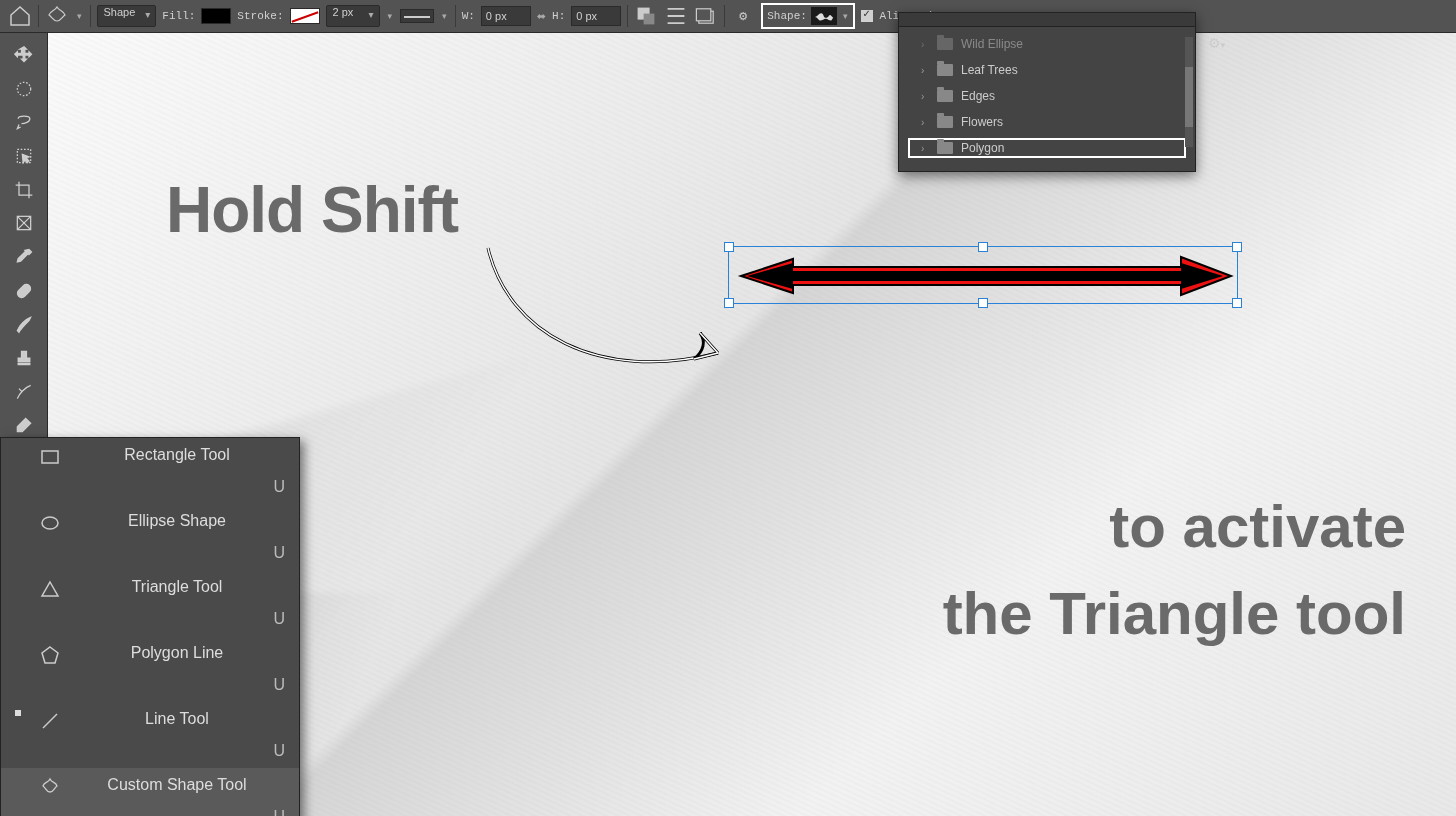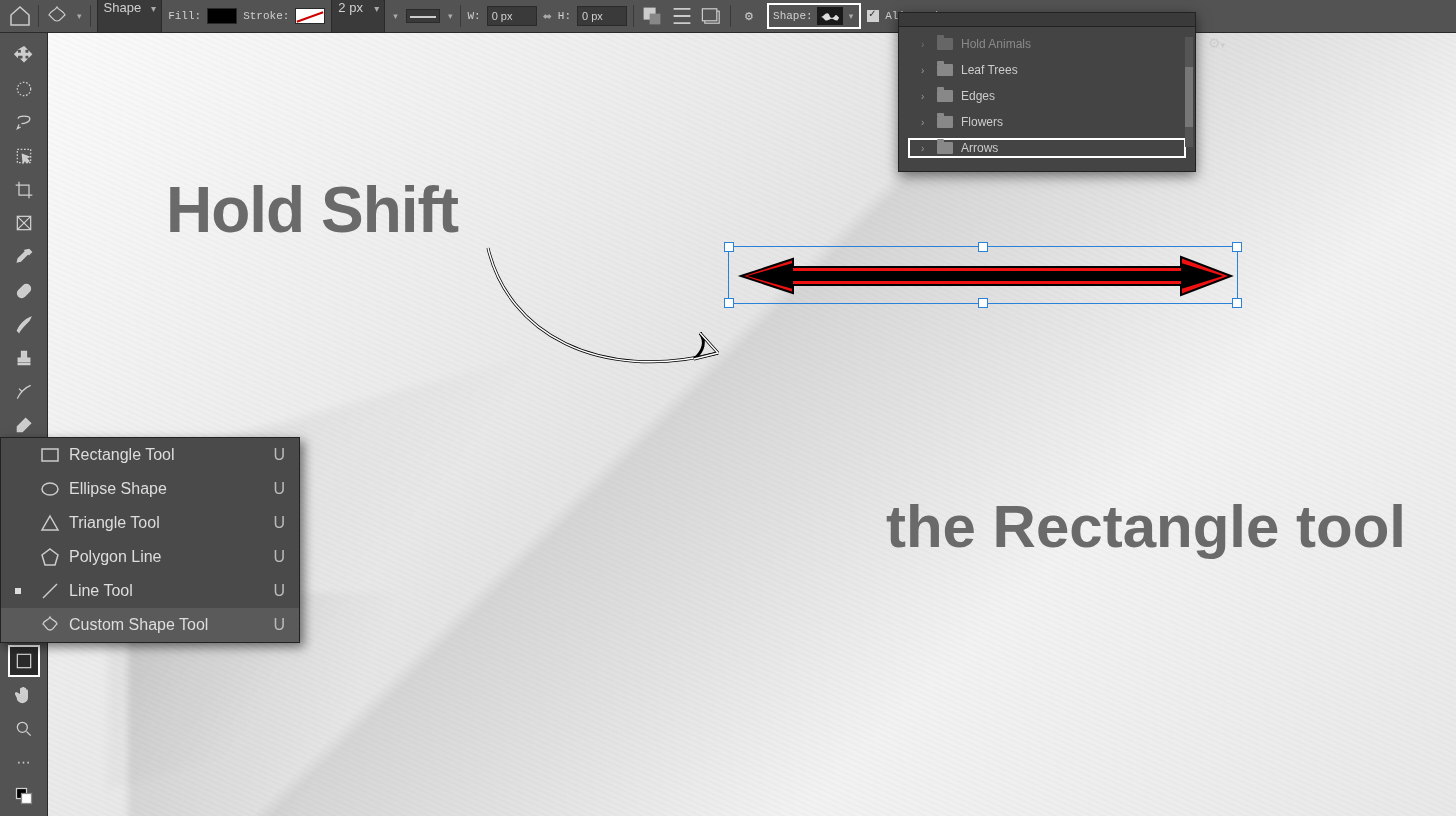--- a/index.html
+++ b/index.html
@@ -2,21 +2,21 @@
 <html><head>
 <meta charset="utf-8">
 <style>
 * { margin: 0; padding: 0; box-sizing: border-box; font-family: -apple-system, "Segoe UI", Arial, sans-serif; }
 html, body { width: 1456px; height: 816px; overflow: hidden; background: #e8e8e8; }
 
 
 .options-bar { position: absolute; top: 0; left: 0; right: 0; height: 33px; background: #535353; display: flex; align-items: center; padding: 0 8px; gap: 6px; color: #d0d0d0; font-size: 11px; border-bottom: 1px solid #2a2a2a; z-index: 20; }
 .opt-btn { width: 24px; height: 24px; display: flex; align-items: center; justify-content: center; cursor: pointer; }
 .opt-sep { width: 1px; height: 22px; background: #3a3a3a; }
-.opt-select { background: #3a3a3a; border: 1px solid #2a2a2a; color: #d0d0d0; height: 34px; padding: 0 20px 0 6px; font-size: 13px; position: relative; border-radius: 2px; cursor: pointer; }
+.opt-select { background: #3a3a3a; border: 1px solid #2a2a2a; color: #d0d0d0; height: 22px; padding: 0 20px 0 6px; font-size: 11px; position: relative; border-radius: 2px; cursor: pointer; }
 .opt-select::after { content: "▾"; position: absolute; right: 5px; top: 3px; font-size: 10px; color: #aaa; }
 .opt-label { white-space: nowrap; font-family: Liberation Mono, monospace; }
 .opt-swatch { width: 30px; height: 16px; border: 1px solid #2a2a2a; background: #000; display: inline-block; }
 .stroke-swatch { width: 30px; height: 16px; border: 1px solid #2a2a2a; background: #fff; position: relative; display: inline-block; }
 .stroke-swatch::after { content: ""; position: absolute; left: 0; right: 0; top: 50%; border-top: 2px solid #c00; transform: rotate(-20deg); }
 .opt-input { background: #3a3a3a; border: 1px solid #2a2a2a; color: #d0d0d0; height: 20px; width: 50px; padding: 0 4px; font-size: 11px; }
 .opt-stroke-line { width: 34px; height: 14px; border: 1px solid #2a2a2a; background: #3a3a3a; position: relative; }
 .opt-stroke-line::after { content: ""; position: absolute; left: 3px; right: 3px; top: 50%; border-top: 2px solid #ccc; }
 .shape-box { display: flex; align-items: center; gap: 4px; border: 2px solid #fff; padding: 2px 4px; height: 26px; }
 .shape-thumb { width: 26px; height: 18px; background: #1a1a1a; display: flex; align-items: center; justify-content: center; }
@@ -62,21 +62,21 @@
 .shapes-row { display: flex; align-items: center; gap: 8px; padding: 6px 12px 6px 22px; color: #ccc; font-size: 12px; cursor: pointer; }
 .shapes-row.sel { outline: 2px solid #fff; outline-offset: -3px; margin: 2px 8px; padding: 4px 4px 4px 14px;}
 .shapes-row .chev2 { color: #999; font-size: 10px; width: 8px; }
 .folder-ico { width: 16px; height: 12px; background: #888; border-radius: 1px; position: relative; }
 .folder-ico::before { content:""; position:absolute; left:0; top:-3px; width:7px; height:3px; background:#888; border-radius:1px 1px 0 0;}
 .shapes-scroll { position: absolute; right: 2px; top: 10px; width: 8px; height: 110px; background: #555; }
 .shapes-thumb2 { position:absolute; right:2px; top:40px; width:8px; height:60px; background:#777;}
 
 
 .flyout { position: absolute; left: 0px; top: 437px; width: 300px; background: #4a4a4a; border: 1px solid #222; box-shadow: 4px 4px 10px rgba(0,0,0,0.5); z-index: 30; color: #ddd; }
-.fly-row { display: flex; align-items: center; gap: 26px; padding: 8px 14px 8px 38px; font-size: 16px; cursor: pointer; position: relative; }
+.fly-row { display: flex; align-items: center; gap: 14px; padding: 8px 14px 8px 38px; font-size: 16px; cursor: pointer; position: relative; flex-direction: column; }
 .fly-row.hover { background: #5a5a5a; }
 .fly-row .shortcut { margin-left: auto; color: #bbb; }
 .fly-ico { position: absolute; left: 38px; width: 22px; height: 22px; display:flex; align-items:center; justify-content:center;}
 .fly-row span.label { padding-left: 30px;}
 .fly-dot { position:absolute; left: 14px; width:6px; height:6px; background:#ddd;}
 </style>
 </head>
 <body>
 
 <div class="options-bar">
@@ -282,52 +282,53 @@
     </svg>
     <div class="handle h-tl"></div>
     <div class="handle h-tr"></div>
     <div class="handle h-bl"></div>
     <div class="handle h-br"></div>
     <div class="handle h-tm"></div>
     <div class="handle h-bm"></div>
   </div>
 
   <div class="annot annot2">
-    <div>the Rectangle tool</div>
+    <div>to activate</div>
+    <div>the Triangle tool</div>
   </div>
 </div>
 
 <div class="shapes-panel">
   <div class="shapes-header"></div>
   <div class="shapes-gear">⚙<span style="font-size:9px">▾</span></div>
   <div class="shapes-body">
     <div class="shapes-row" style="opacity:0.5">
         <span class="chev2">›</span>
         <span class="folder-ico"></span>
-        <span>Hold Animals</span>
+        <span>Wild Ellipse</span>
       </div>
     <div class="shapes-row">
         <span class="chev2">›</span>
         <span class="folder-ico"></span>
         <span>Leaf Trees</span>
       </div>
     <div class="shapes-row">
         <span class="chev2">›</span>
         <span class="folder-ico"></span>
         <span>Edges</span>
       </div>
     <div class="shapes-row">
         <span class="chev2">›</span>
         <span class="folder-ico"></span>
         <span>Flowers</span>
       </div>
     <div class="shapes-row sel">
         <span class="chev2">›</span>
         <span class="folder-ico"></span>
-        <span>Arrows</span>
+        <span>Polygon</span>
       </div>
     <div class="shapes-scroll"></div>
     <div class="shapes-thumb2"></div>
   </div>
 </div>
 
 <div class="flyout">
   <div class="fly-row">
     <span class="fly-ico">
         <svg width="20" height="20">

